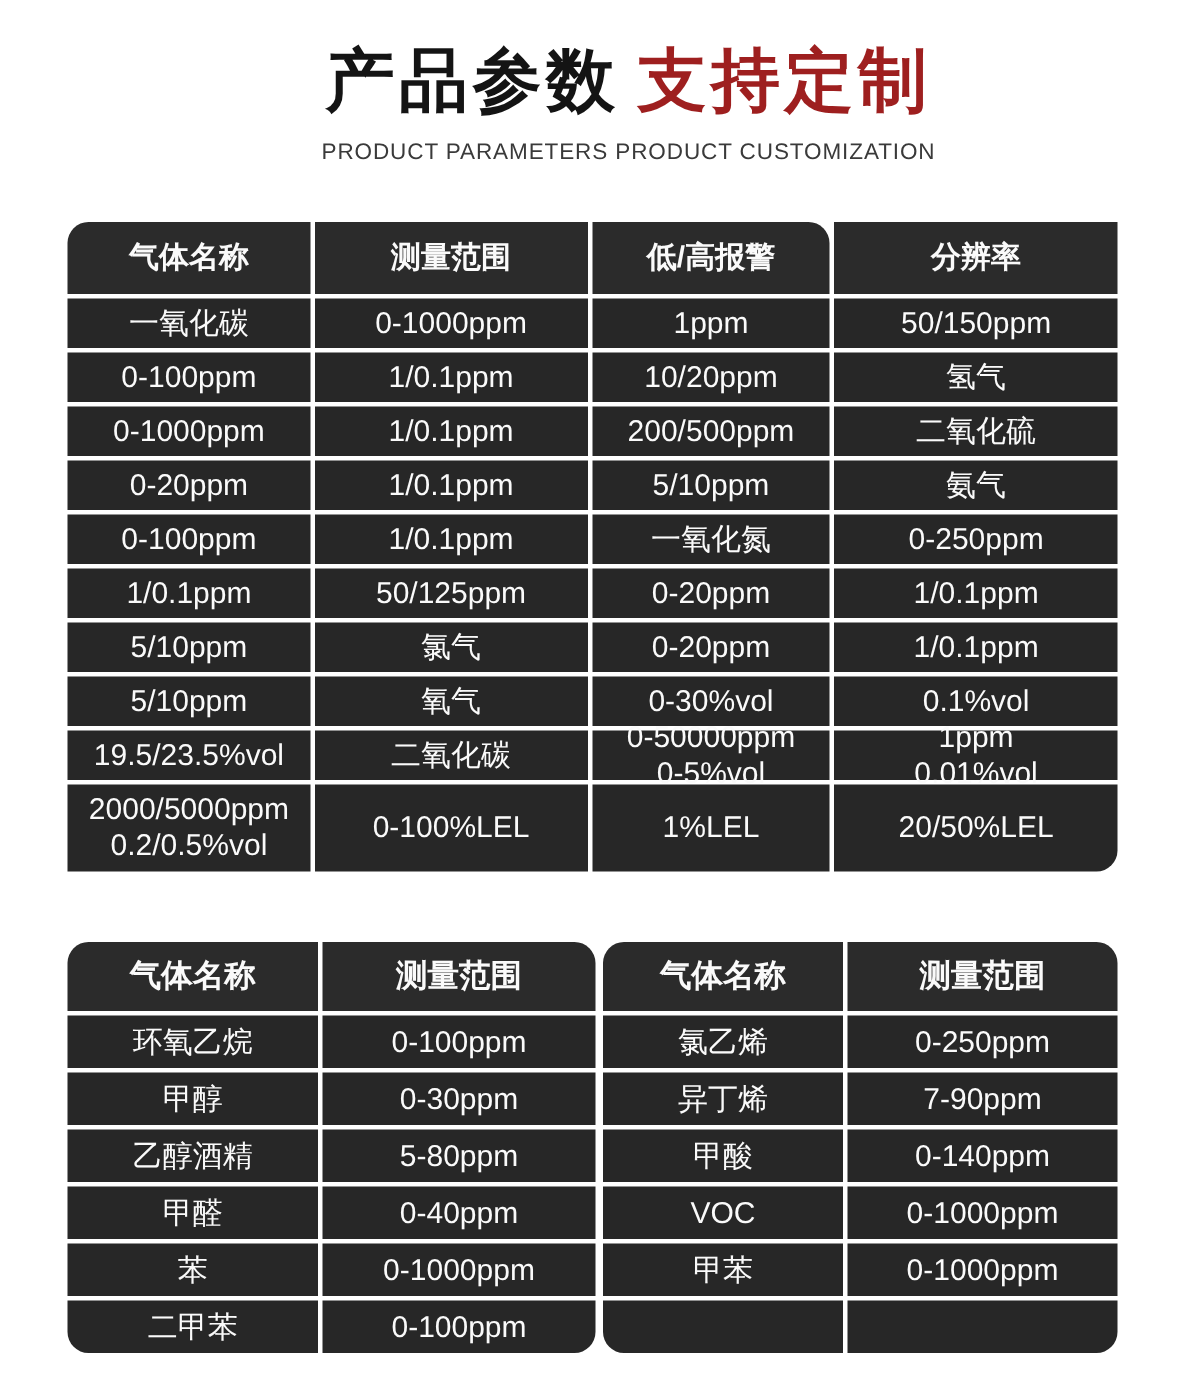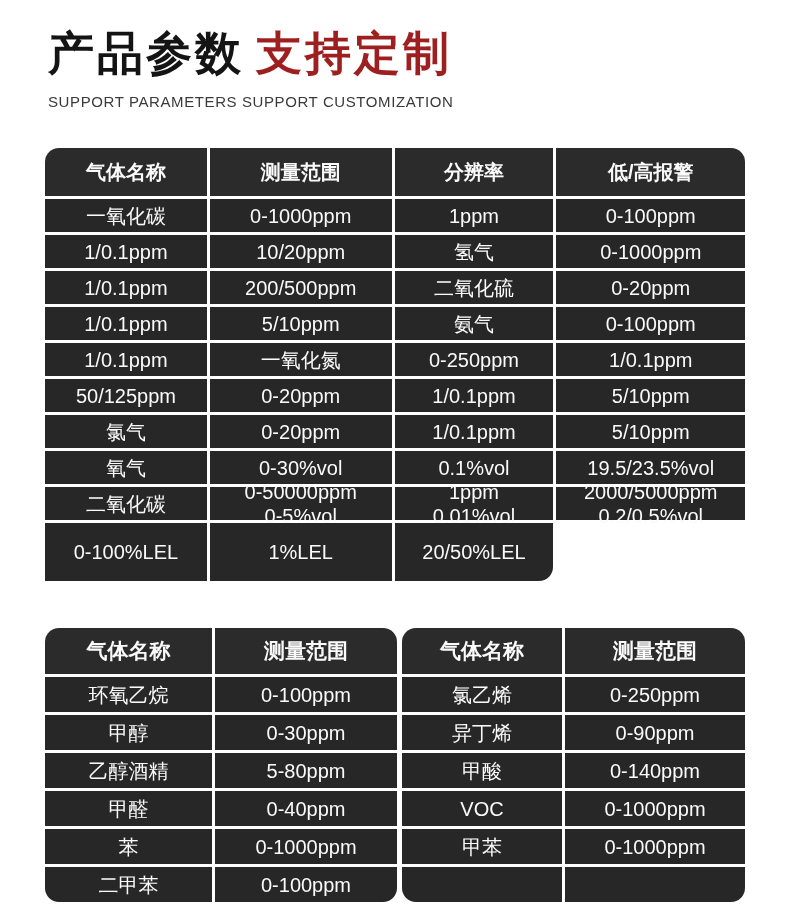--- a/index.html
+++ b/index.html
@@ -5,21 +5,21 @@
   * { box-sizing: border-box; margin: 0; padding: 0; }
   html, body { background: #ffffff; }
   body {
     width: 790px; height: 924px;
     font-family: "Liberation Sans", "DejaVu Sans", sans-serif;
     position: relative; overflow: hidden;
   }
   .page { position: relative; width: 790px; height: 924px; background: #fff; }
 
   
-  .title-wrap { padding-top: 26px; padding-left: 48px; }
+  .title-wrap { text-align: center; padding-top: 26px; padding-left: 48px; }
   .title {
     font-size: 46px; font-weight: 900; letter-spacing: 3px;
     color: #141414; line-height: 1.2;
   }
   .title .red-part { color: #9E1F1F; margin-left: 12px; }
   .subtitle {
     margin-top: 12px; font-size: 15px; letter-spacing: 0.6px;
     color: #3A3A3A; font-weight: 400;
   }
 
@@ -59,31 +59,32 @@
 </style>
 </head>
 <body>
 
 <div class="page">
 
   <div class="title-wrap">
     <div class="title">
       <span>产品参数</span><span class="red-part">支持定制</span>
     </div>
-    <div class="subtitle">SUPPORT PARAMETERS SUPPORT CUSTOMIZATION</div>
+    <div class="subtitle">PRODUCT PARAMETERS PRODUCT CUSTOMIZATION</div>
   </div>
 
   <div id="main-table" class="spec-table">
       <div class="cell hd tl">气体名称</div>
       <div class="cell hd">测量范围</div>
+      <div class="cell hd tr">低/高报警</div>
       <div class="cell hd">分辨率</div>
-      <div class="cell hd tr">低/高报警</div>
       <div class="cell">一氧化碳</div>
       <div class="cell">0-1000ppm</div>
       <div class="cell">1ppm</div>
+      <div class="cell">50/150ppm</div>
       <div class="cell">0-100ppm</div>
       <div class="cell">1/0.1ppm</div>
       <div class="cell">10/20ppm</div>
       <div class="cell">氢气</div>
       <div class="cell">0-1000ppm</div>
       <div class="cell">1/0.1ppm</div>
       <div class="cell">200/500ppm</div>
       <div class="cell">二氧化硫</div>
       <div class="cell">0-20ppm</div>
       <div class="cell">1/0.1ppm</div>
@@ -132,21 +133,21 @@
       <div class="cell">0-1000ppm</div>
       <div class="cell bl">二甲苯</div>
       <div class="cell br">0-100ppm</div>
     </div>
   <div id="right-table" class="spec-table">
       <div class="cell hd tl">气体名称</div>
       <div class="cell hd tr">测量范围</div>
       <div class="cell">氯乙烯</div>
       <div class="cell">0-250ppm</div>
       <div class="cell">异丁烯</div>
-      <div class="cell">0-90ppm</div>
+      <div class="cell">7-90ppm</div>
       <div class="cell">甲酸</div>
       <div class="cell">0-140ppm</div>
       <div class="cell">VOC</div>
       <div class="cell">0-1000ppm</div>
       <div class="cell">甲苯</div>
       <div class="cell">0-1000ppm</div>
       <div class="cell bl"></div>
       <div class="cell br"></div>
     </div>
 

